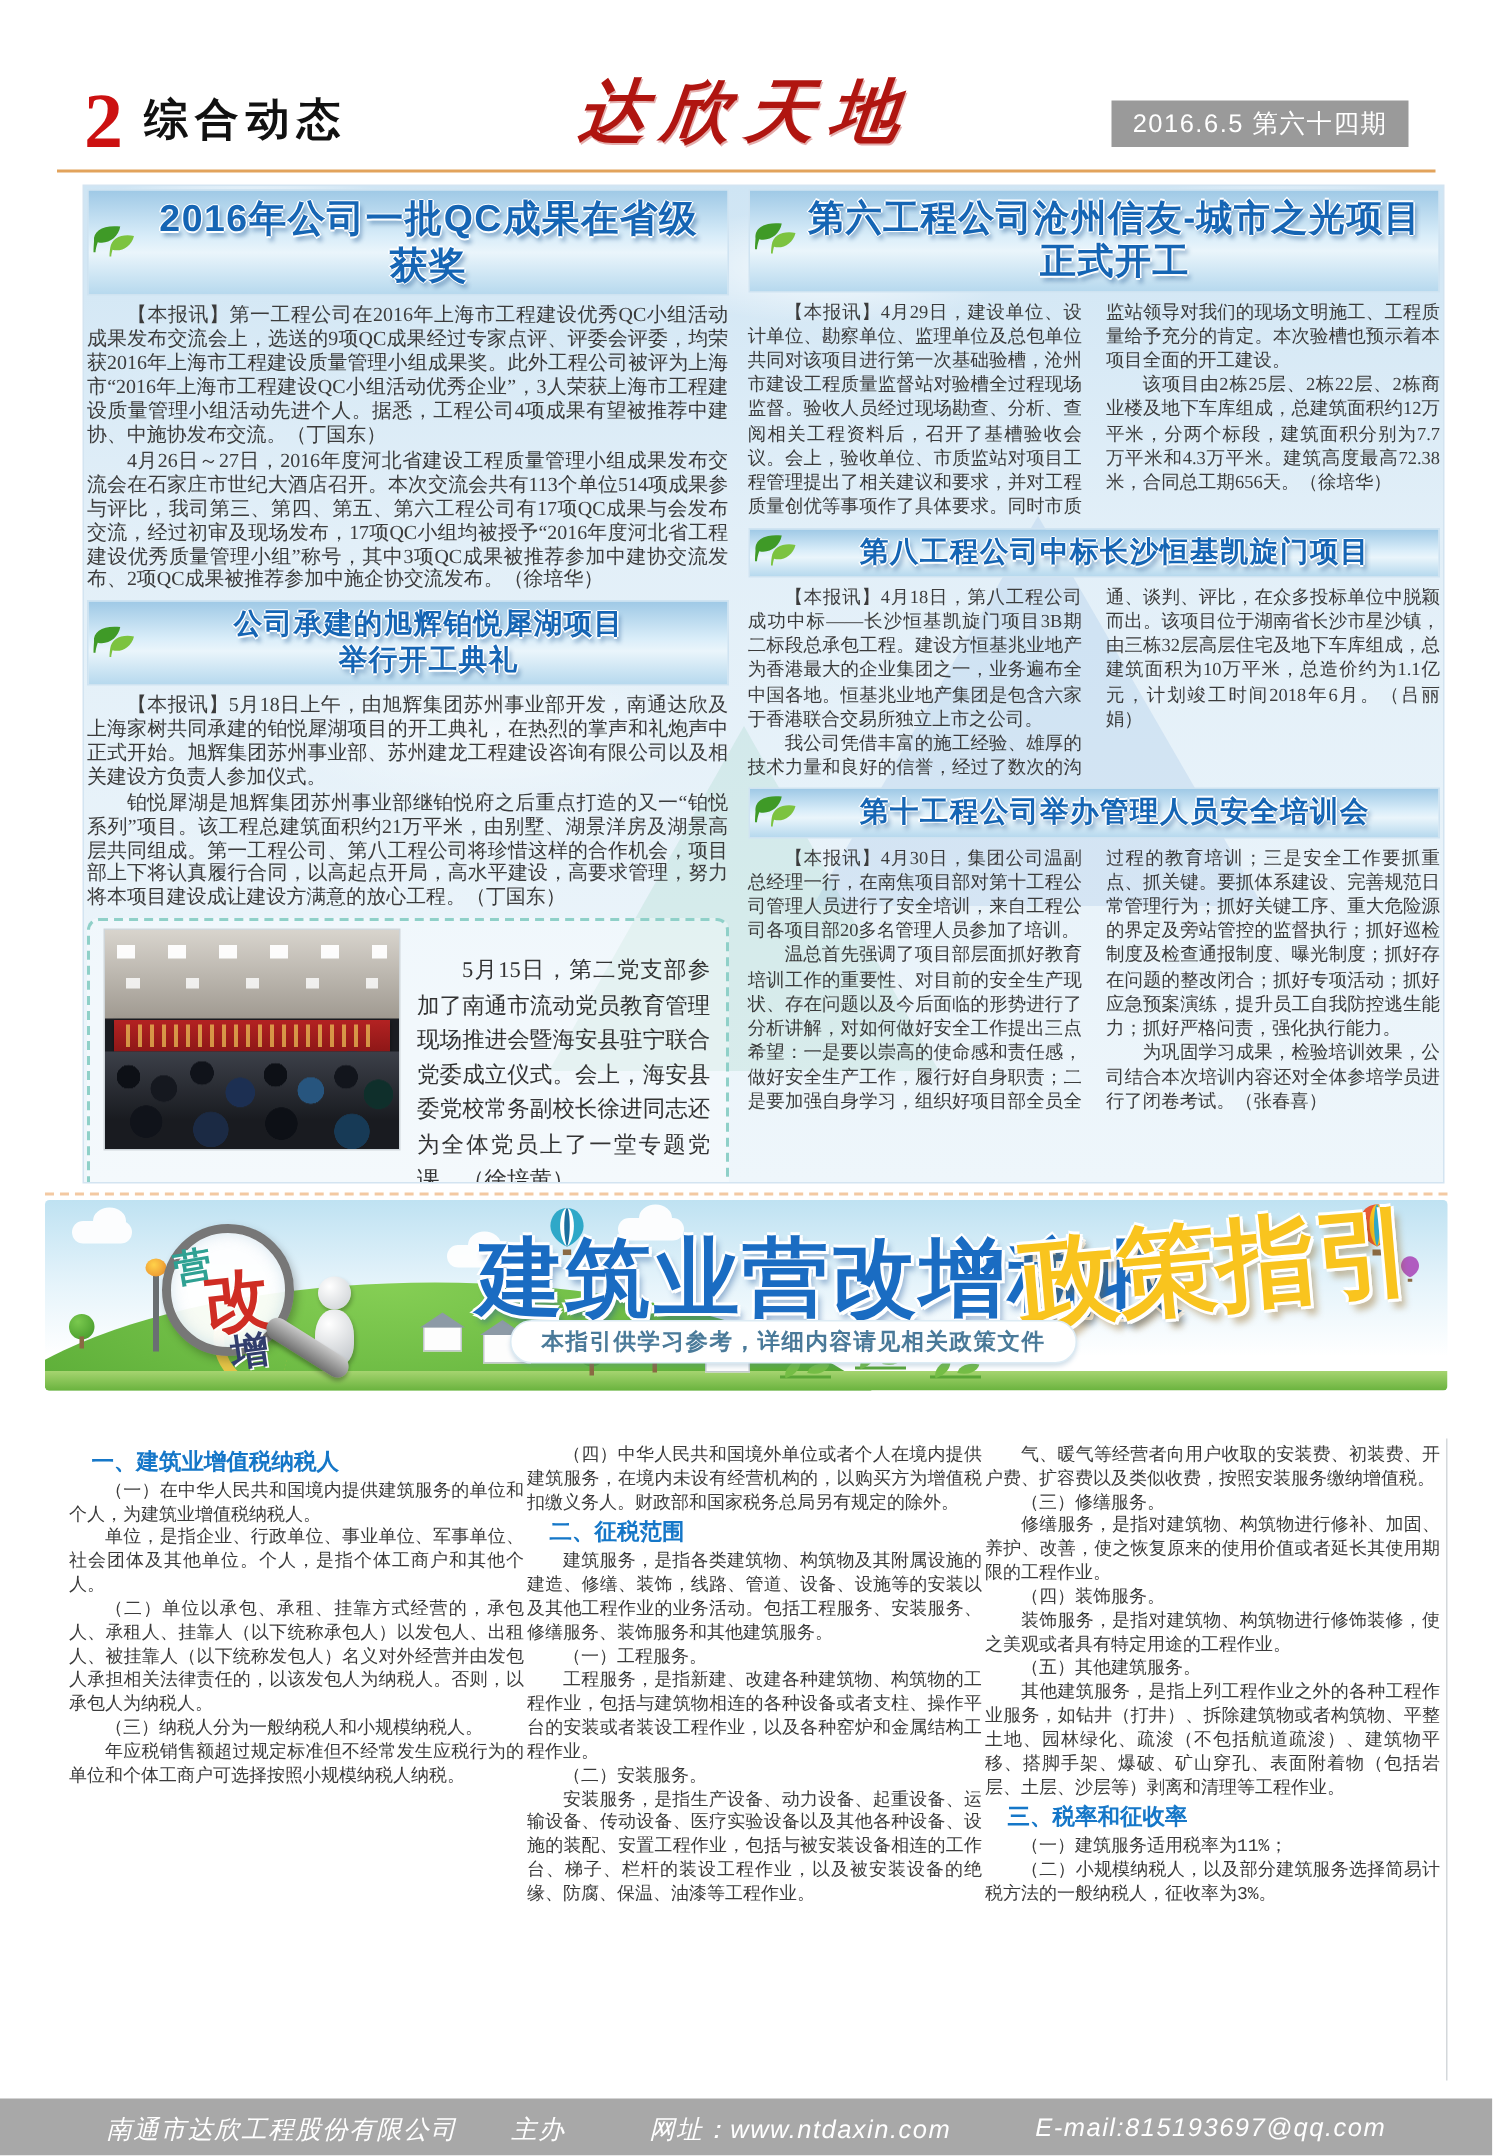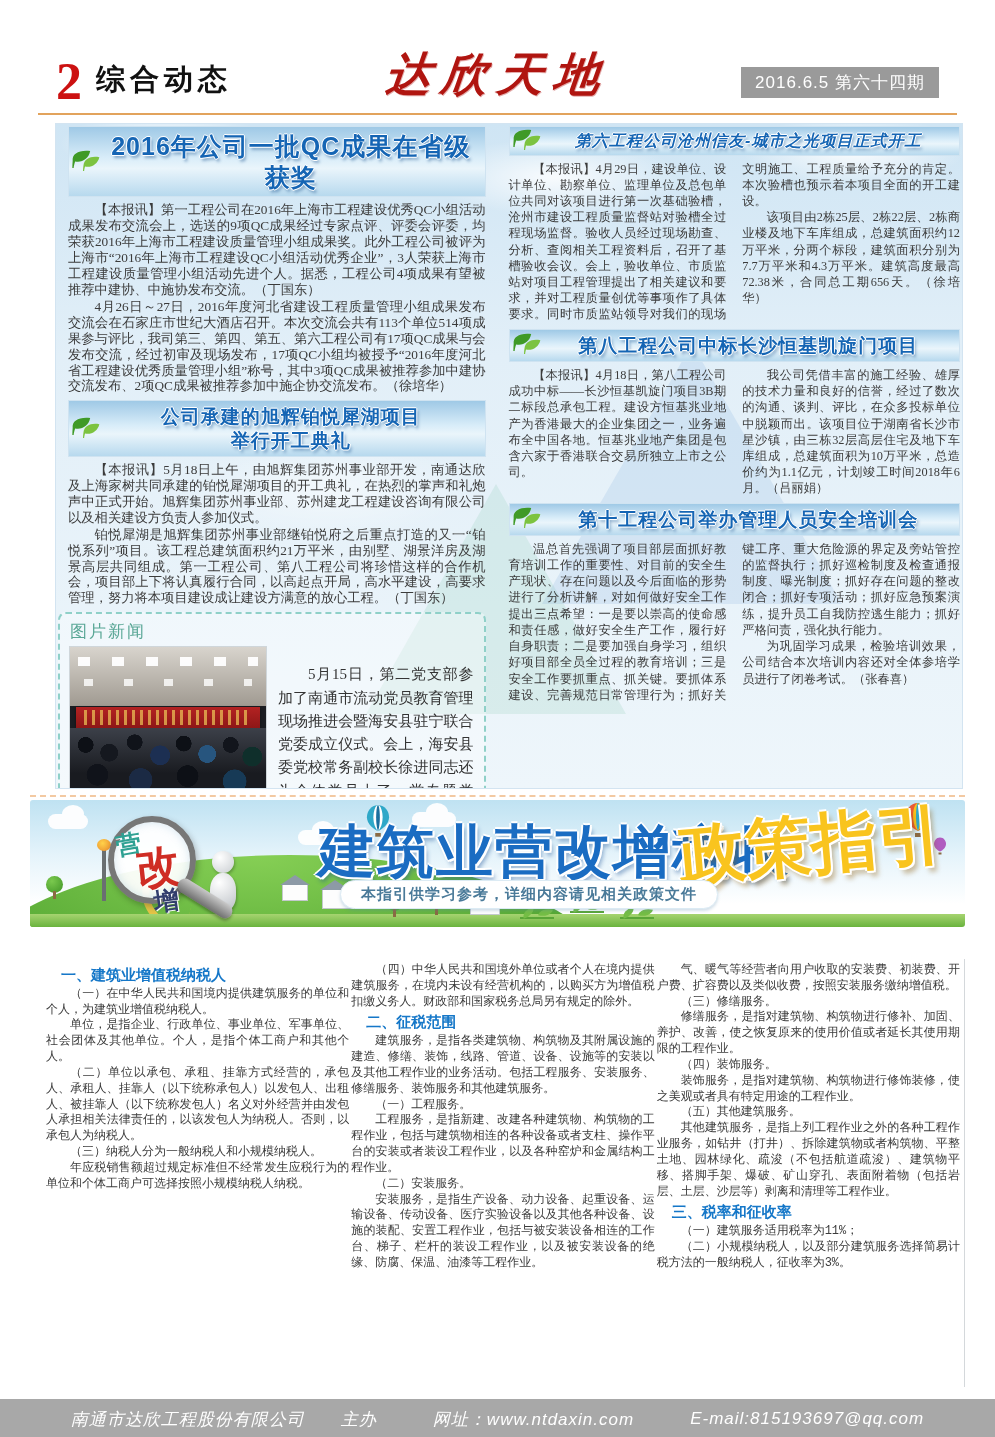--- a/index.html
+++ b/index.html
@@ -27,29 +27,29 @@
       linear-gradient(180deg,#cfe5f4 0%, #e2eff8 35%, #eef6fb 100%);
   }
   .content::before { content:""; position:absolute; left:310px; top:360px; width:0; height:0;
     border-left:130px solid transparent; border-right:130px solid transparent; border-bottom:230px solid rgba(110,190,160,.16); }
   .content::after { content:""; position:absolute; right:120px; top:220px; width:0; height:0;
     border-left:150px solid transparent; border-right:150px solid transparent; border-bottom:260px solid rgba(90,150,210,.14); }
   .col { position:relative; z-index:2; }
   .col-l { width:432px; padding:0 2px; }
   .col-r { width:466px; padding:0 2px; }
 
-  .article { margin-bottom:6px;margin-left:10px; }
+  .article { margin-bottom:6px; }
   .titlebar { position:relative; margin:2px 0 5px 0; padding:4px 8px 4px 36px; display:flex; align-items:center; justify-content:center;
     background:linear-gradient(180deg,#9fc9e6 0%, #d9edf9 45%, #eaf5fb 60%, #b7d9ee 100%);
     border:1px solid #cfe3f1; }
   .titlebar .t { font-weight:900; color:#1565b4; letter-spacing:1px; text-align:center; white-space:pre-line; line-height:1.22;
     text-shadow:1px 0 0 #fff,-1px 0 0 #fff,0 1px 0 #fff,0 -1px 0 #fff,2px 3px 3px rgba(25,80,140,.45); }
   .t-lg { font-size:25px; }
   .t-md { font-size:19px; }
-  .t-sm { font-size:16px;font-style:italic; }
+  .t-sm { font-size:24px; }
   .leaf { position:absolute; left:2px; top:50%; transform:translateY(-54%); line-height:0; }
 
   .body-l p, .twocol p { color:#3b3b3b; text-align:justify; text-indent:2em; font-family:"Liberation Serif","DejaVu Serif",serif; }
   .body-l p { font-size:13.3px; line-height:1.2; margin-bottom:1px; }
   .twocol { column-count:2; column-gap:16px; }
   .twocol p { font-size:12.3px; line-height:1.32; }
 
   
   .photo-box { position:relative; border:2px dashed #8fd0c8; border-radius:8px; padding:6px 10px 10px 10px; background:rgba(255,255,255,.35); }
   .photo-label { color:#5aa796; font-size:17px; letter-spacing:2px; margin-bottom:4px; font-family:"Liberation Serif","DejaVu Serif",serif; }
@@ -191,21 +191,20 @@
           <span class="t t-md">公司承建的旭辉铂悦犀湖项目
 举行开工典礼</span>
         </div>
         <div class="body-l">
           <p>【本报讯】5月18日上午，由旭辉集团苏州事业部开发，南通达欣及上海家树共同承建的铂悦犀湖项目的开工典礼，在热烈的掌声和礼炮声中正式开始。旭辉集团苏州事业部、苏州建龙工程建设咨询有限公司以及相关建设方负责人参加仪式。</p>
           <p>铂悦犀湖是旭辉集团苏州事业部继铂悦府之后重点打造的又一“铂悦系列”项目。该工程总建筑面积约21万平米，由别墅、湖景洋房及湖景高层共同组成。第一工程公司、第八工程公司将珍惜这样的合作机会，项目部上下将认真履行合同，以高起点开局，高水平建设，高要求管理，努力将本项目建设成让建设方满意的放心工程。（丁国东）</p>
         </div>
       </div>
 
       <div class="photo-box">
-        <div class="photo-label">图片新闻</div>
         <div class="photo-row">
           <div class="photo">
             <div class="ph-ceiling"></div>
             <div class="ph-banner"></div>
             <div class="ph-crowd"></div>
           </div>
           <div class="photo-caption">5月15日，第二党支部参加了南通市流动党员教育管理现场推进会暨海安县驻宁联合党委成立仪式。会上，海安县委党校常务副校长徐进同志还为全体党员上了一堂专题党课。（徐培黄）</div>
         </div>
       </div>
     </div>
@@ -242,20 +241,21 @@
 
       <div class="article">
         <div class="titlebar">
           <span class="leaf"><svg viewBox="0 0 36 30" width="30" height="25">
                 <path d="M2 15 C1 6 10 1.5 23 3 C21.5 12 13 17.5 5 15.5 C4 18.5 3.2 21.5 3.2 23.5 L1.6 23.5 C1.6 20.5 1.8 17.5 2 15Z" fill="#3f9a27"></path>
                 <path d="M15 20 C16 12 24.5 8.5 34 10.5 C32 19 24 23.5 16.8 21.6 C16.3 23.6 15.8 25.6 15.8 27 L14.4 27 C14.4 24.6 14.7 22 15 20Z" fill="#7cc340"></path>
               </svg></span>
           <span class="t t-md">第十工程公司举办管理人员安全培训会</span>
         </div>
         <div class="twocol">
+          <p>【本报讯】4月30日，集团公司温副总经理一行，在南焦项目部对第十工程公司管理人员进行了安全培训，来自工程公司各项目部20多名管理人员参加了培训。</p>
           <p>温总首先强调了项目部层面抓好教育培训工作的重要性、对目前的安全生产现状、存在问题以及今后面临的形势进行了分析讲解，对如何做好安全工作提出三点希望：一是要以崇高的使命感和责任感，做好安全生产工作，履行好自身职责；二是要加强自身学习，组织好项目部全员全过程的教育培训；三是安全工作要抓重点、抓关键。要抓体系建设、完善规范日常管理行为；抓好关键工序、重大危险源的界定及旁站管控的监督执行；抓好巡检制度及检查通报制度、曝光制度；抓好存在问题的整改闭合；抓好专项活动；抓好应急预案演练，提升员工自我防控逃生能力；抓好严格问责，强化执行能力。</p>
           <p>为巩固学习成果，检验培训效果，公司结合本次培训内容还对全体参培学员进行了闭卷考试。（张春喜）</p>
         </div>
       </div>
     </div>
   </div>
 
   <div class="dash-sep"></div>
 
   <div class="banner">

